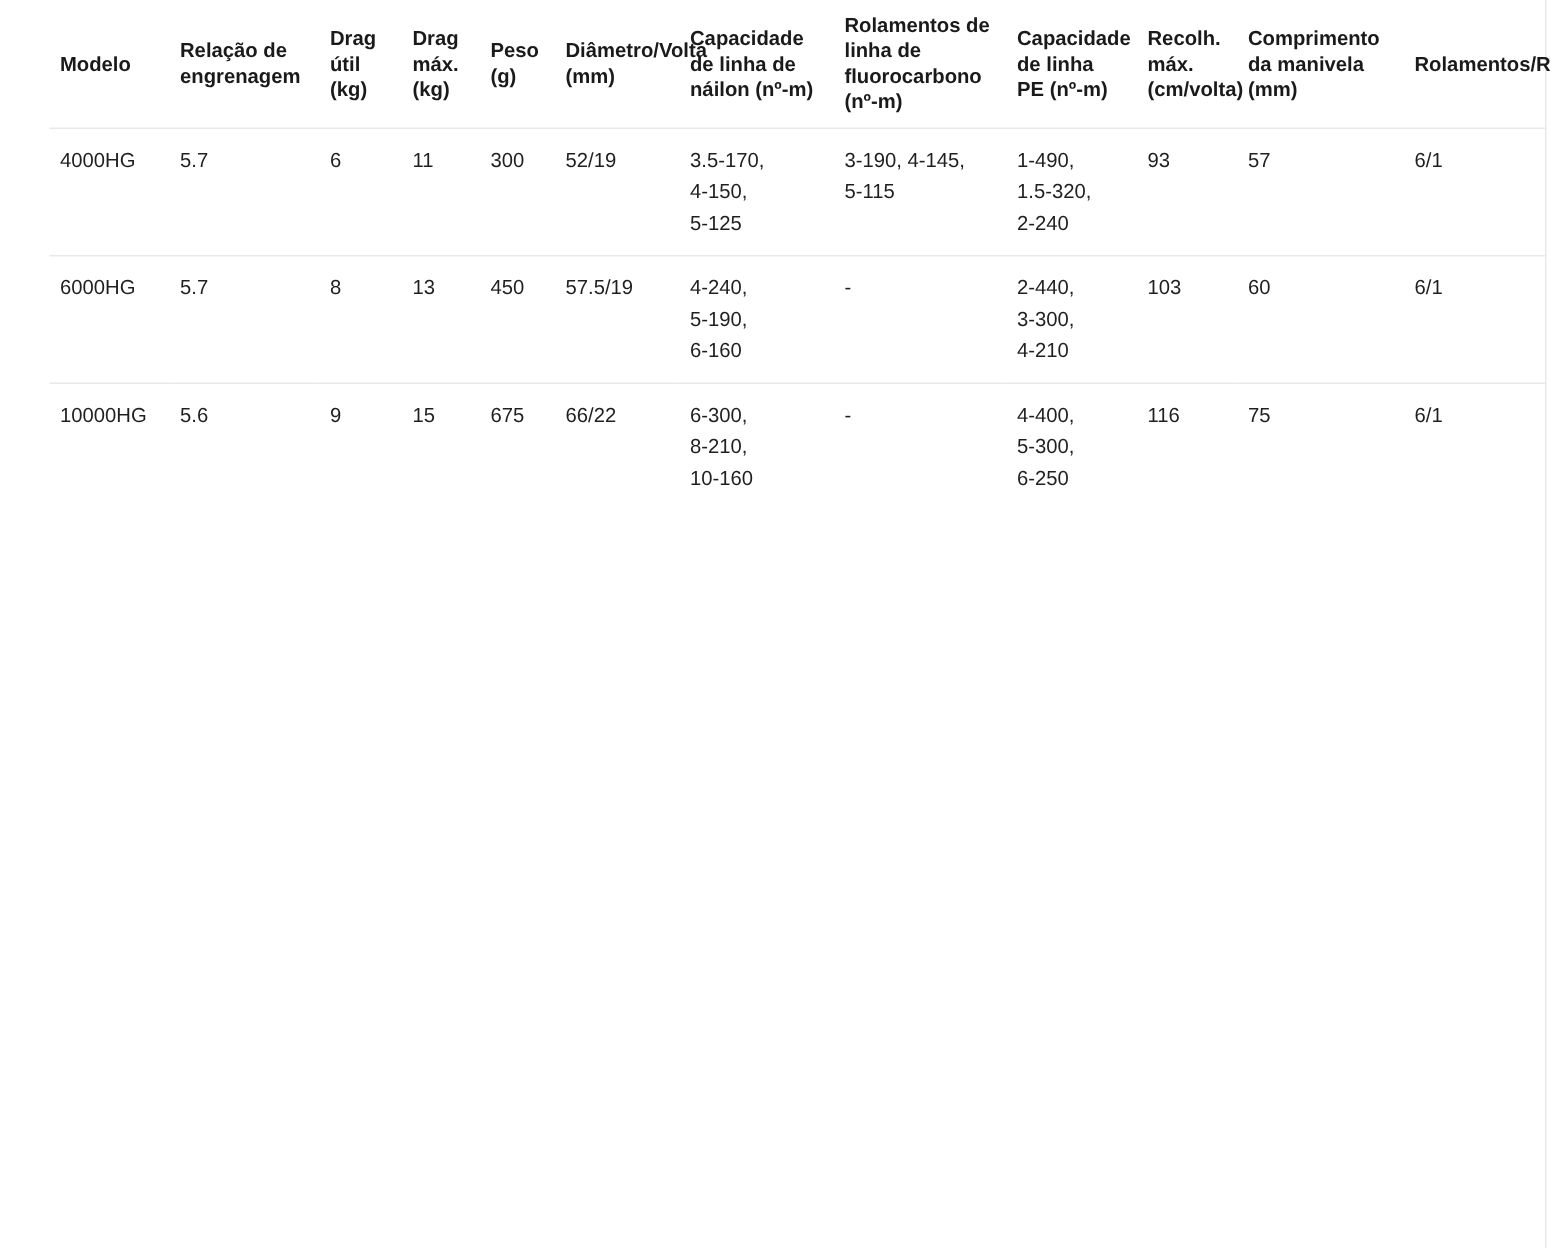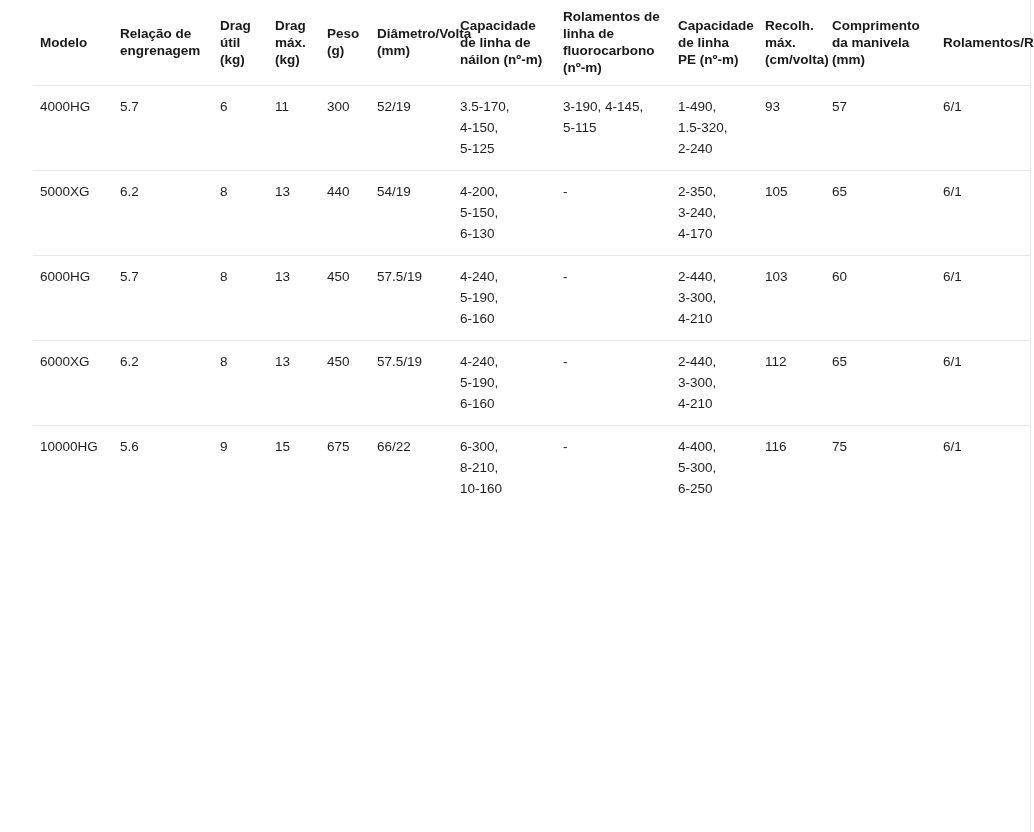--- a/index.html
+++ b/index.html
@@ -115,71 +115,35 @@
             <td>3-190, 4-145,
 5-115</td>
             <td>1-490,
 1.5-320,
 2-240</td>
             <td>93</td>
             <td>57</td>
             <td>6/1</td>
           </tr>
           <tr>
-            <td>5000XG</td>
-            <td>6.2</td>
-            <td>8</td>
-            <td>13</td>
-            <td>440</td>
-            <td>54/19</td>
-            <td>4-200,
-5-150,
-6-130</td>
-            <td>-</td>
-            <td>2-350,
-3-240,
-4-170</td>
-            <td>105</td>
-            <td>65</td>
-            <td>6/1</td>
-          </tr>
-          <tr>
             <td>6000HG</td>
             <td>5.7</td>
             <td>8</td>
             <td>13</td>
             <td>450</td>
             <td>57.5/19</td>
             <td>4-240,
 5-190,
 6-160</td>
             <td>-</td>
             <td>2-440,
 3-300,
 4-210</td>
             <td>103</td>
             <td>60</td>
-            <td>6/1</td>
-          </tr>
-          <tr>
-            <td>6000XG</td>
-            <td>6.2</td>
-            <td>8</td>
-            <td>13</td>
-            <td>450</td>
-            <td>57.5/19</td>
-            <td>4-240,
-5-190,
-6-160</td>
-            <td>-</td>
-            <td>2-440,
-3-300,
-4-210</td>
-            <td>112</td>
-            <td>65</td>
             <td>6/1</td>
           </tr>
           <tr>
             <td>10000HG</td>
             <td>5.6</td>
             <td>9</td>
             <td>15</td>
             <td>675</td>
             <td>66/22</td>
             <td>6-300,

